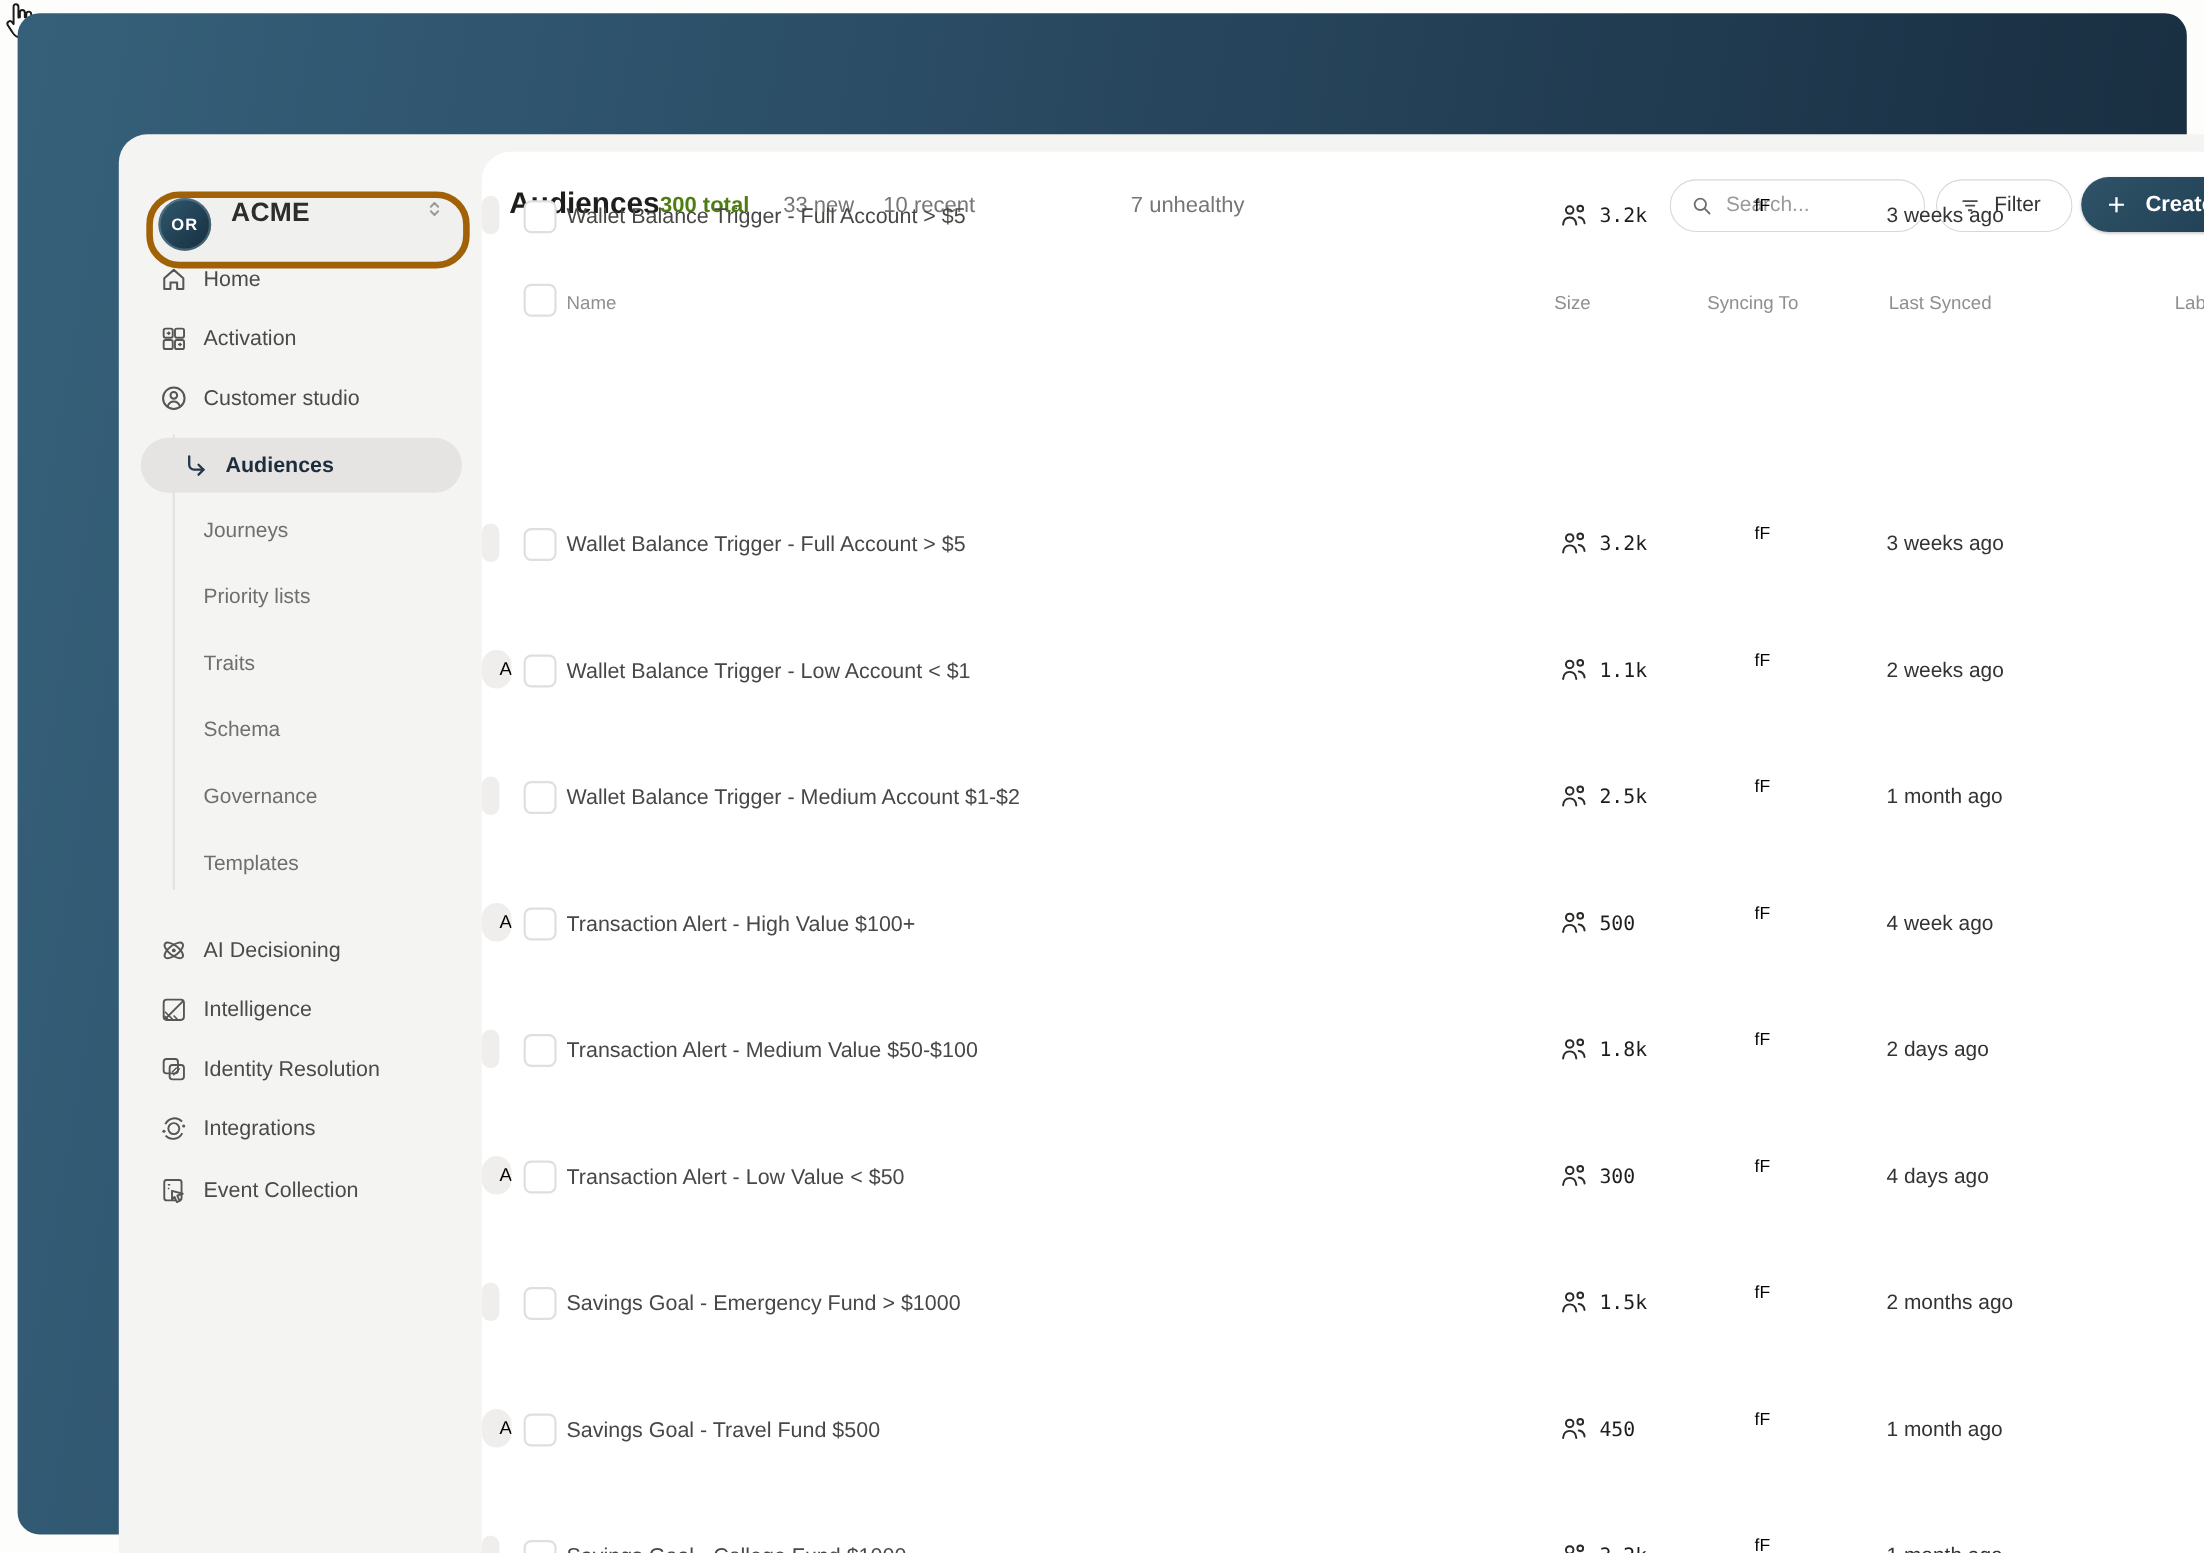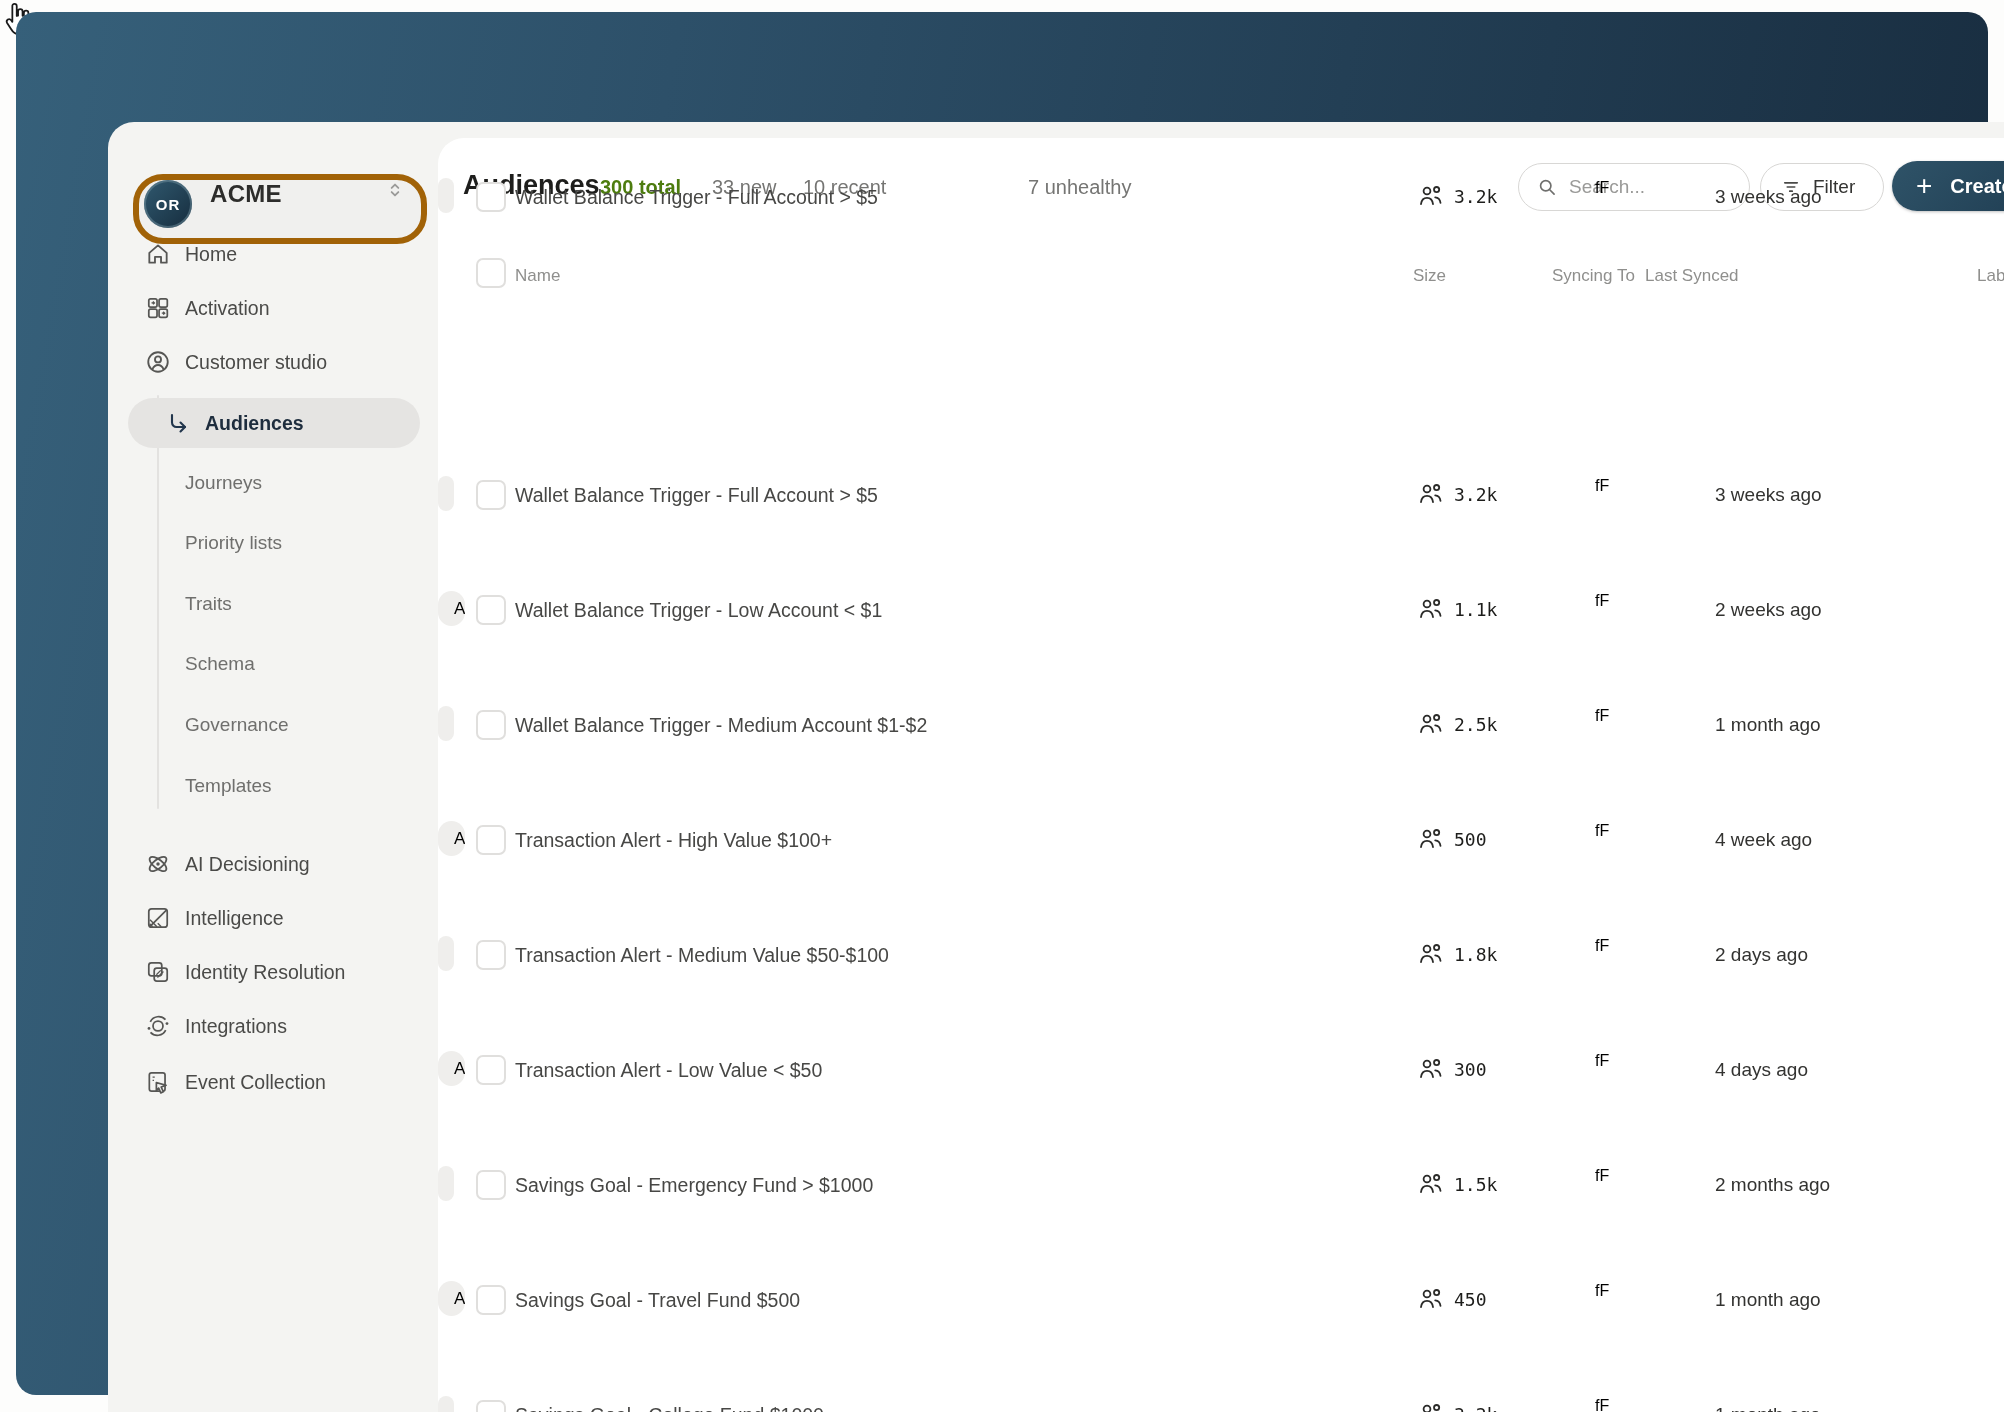--- a/index.html
+++ b/index.html
@@ -50,21 +50,21 @@
   .filterbtn svg{margin-left:20px;flex:none;}
   .filterbtn span{margin-left:12px;font-size:19px;color:#343432;}
   .addbtn{position:absolute;left:1454px;top:23px;width:160px;height:50px;border-radius:26px;
           background:linear-gradient(135deg,#2f5368,#1f3d52);display:flex;align-items:center;
           color:#fff;cursor:pointer;box-shadow:0 1px 3px rgba(0,0,0,.25);}
   .addbtn .plus{margin-left:24px;font-size:28px;font-weight:400;line-height:1;}
   .addbtn .addlabel{margin-left:18px;font-size:20px;font-weight:600;}
   
   .thead{position:absolute;top:112px;left:0;width:1566px;height:54px;}
   .th{position:absolute;top:16px;font-size:17px;color:#8f8f8d;}
-  .th-name{left:77px;} .th-size{left:975px;} .th-sync{left:1114px;} .th-last{left:1207px;} .th-labels{left:1539px;}
+  .th-name{left:77px;} .th-size{left:975px;} .th-sync{left:1114px;} .th-last{left:1279px;} .th-labels{left:1539px;}
   .cb{position:absolute;width:26px;height:26px;border:2px solid #e0dfdd;border-radius:7px;background:#fff;cursor:pointer;}
   .thead .cb{left:38px;top:8px;}
   .row{position:absolute;left:0;width:1566px;height:115px;cursor:pointer;}
   .row .cb{left:38px;top:44px;}
   .row .nm{position:absolute;left:77px;top:48px;font-size:19.5px;color:#474745;white-space:nowrap;}
   .row .szi{position:absolute;left:979px;top:44px;width:28px;height:28px;}
   .row .sz{position:absolute;left:1016px;top:48px;font-family:"DejaVu Sans Mono",monospace;
            font-size:18px;color:#1d1d1b;}
   .row .ics{position:absolute;left:1157px;top:41px;display:flex;}
   .row .ls{position:absolute;left:1277px;top:48px;font-size:19px;color:#333331;}

